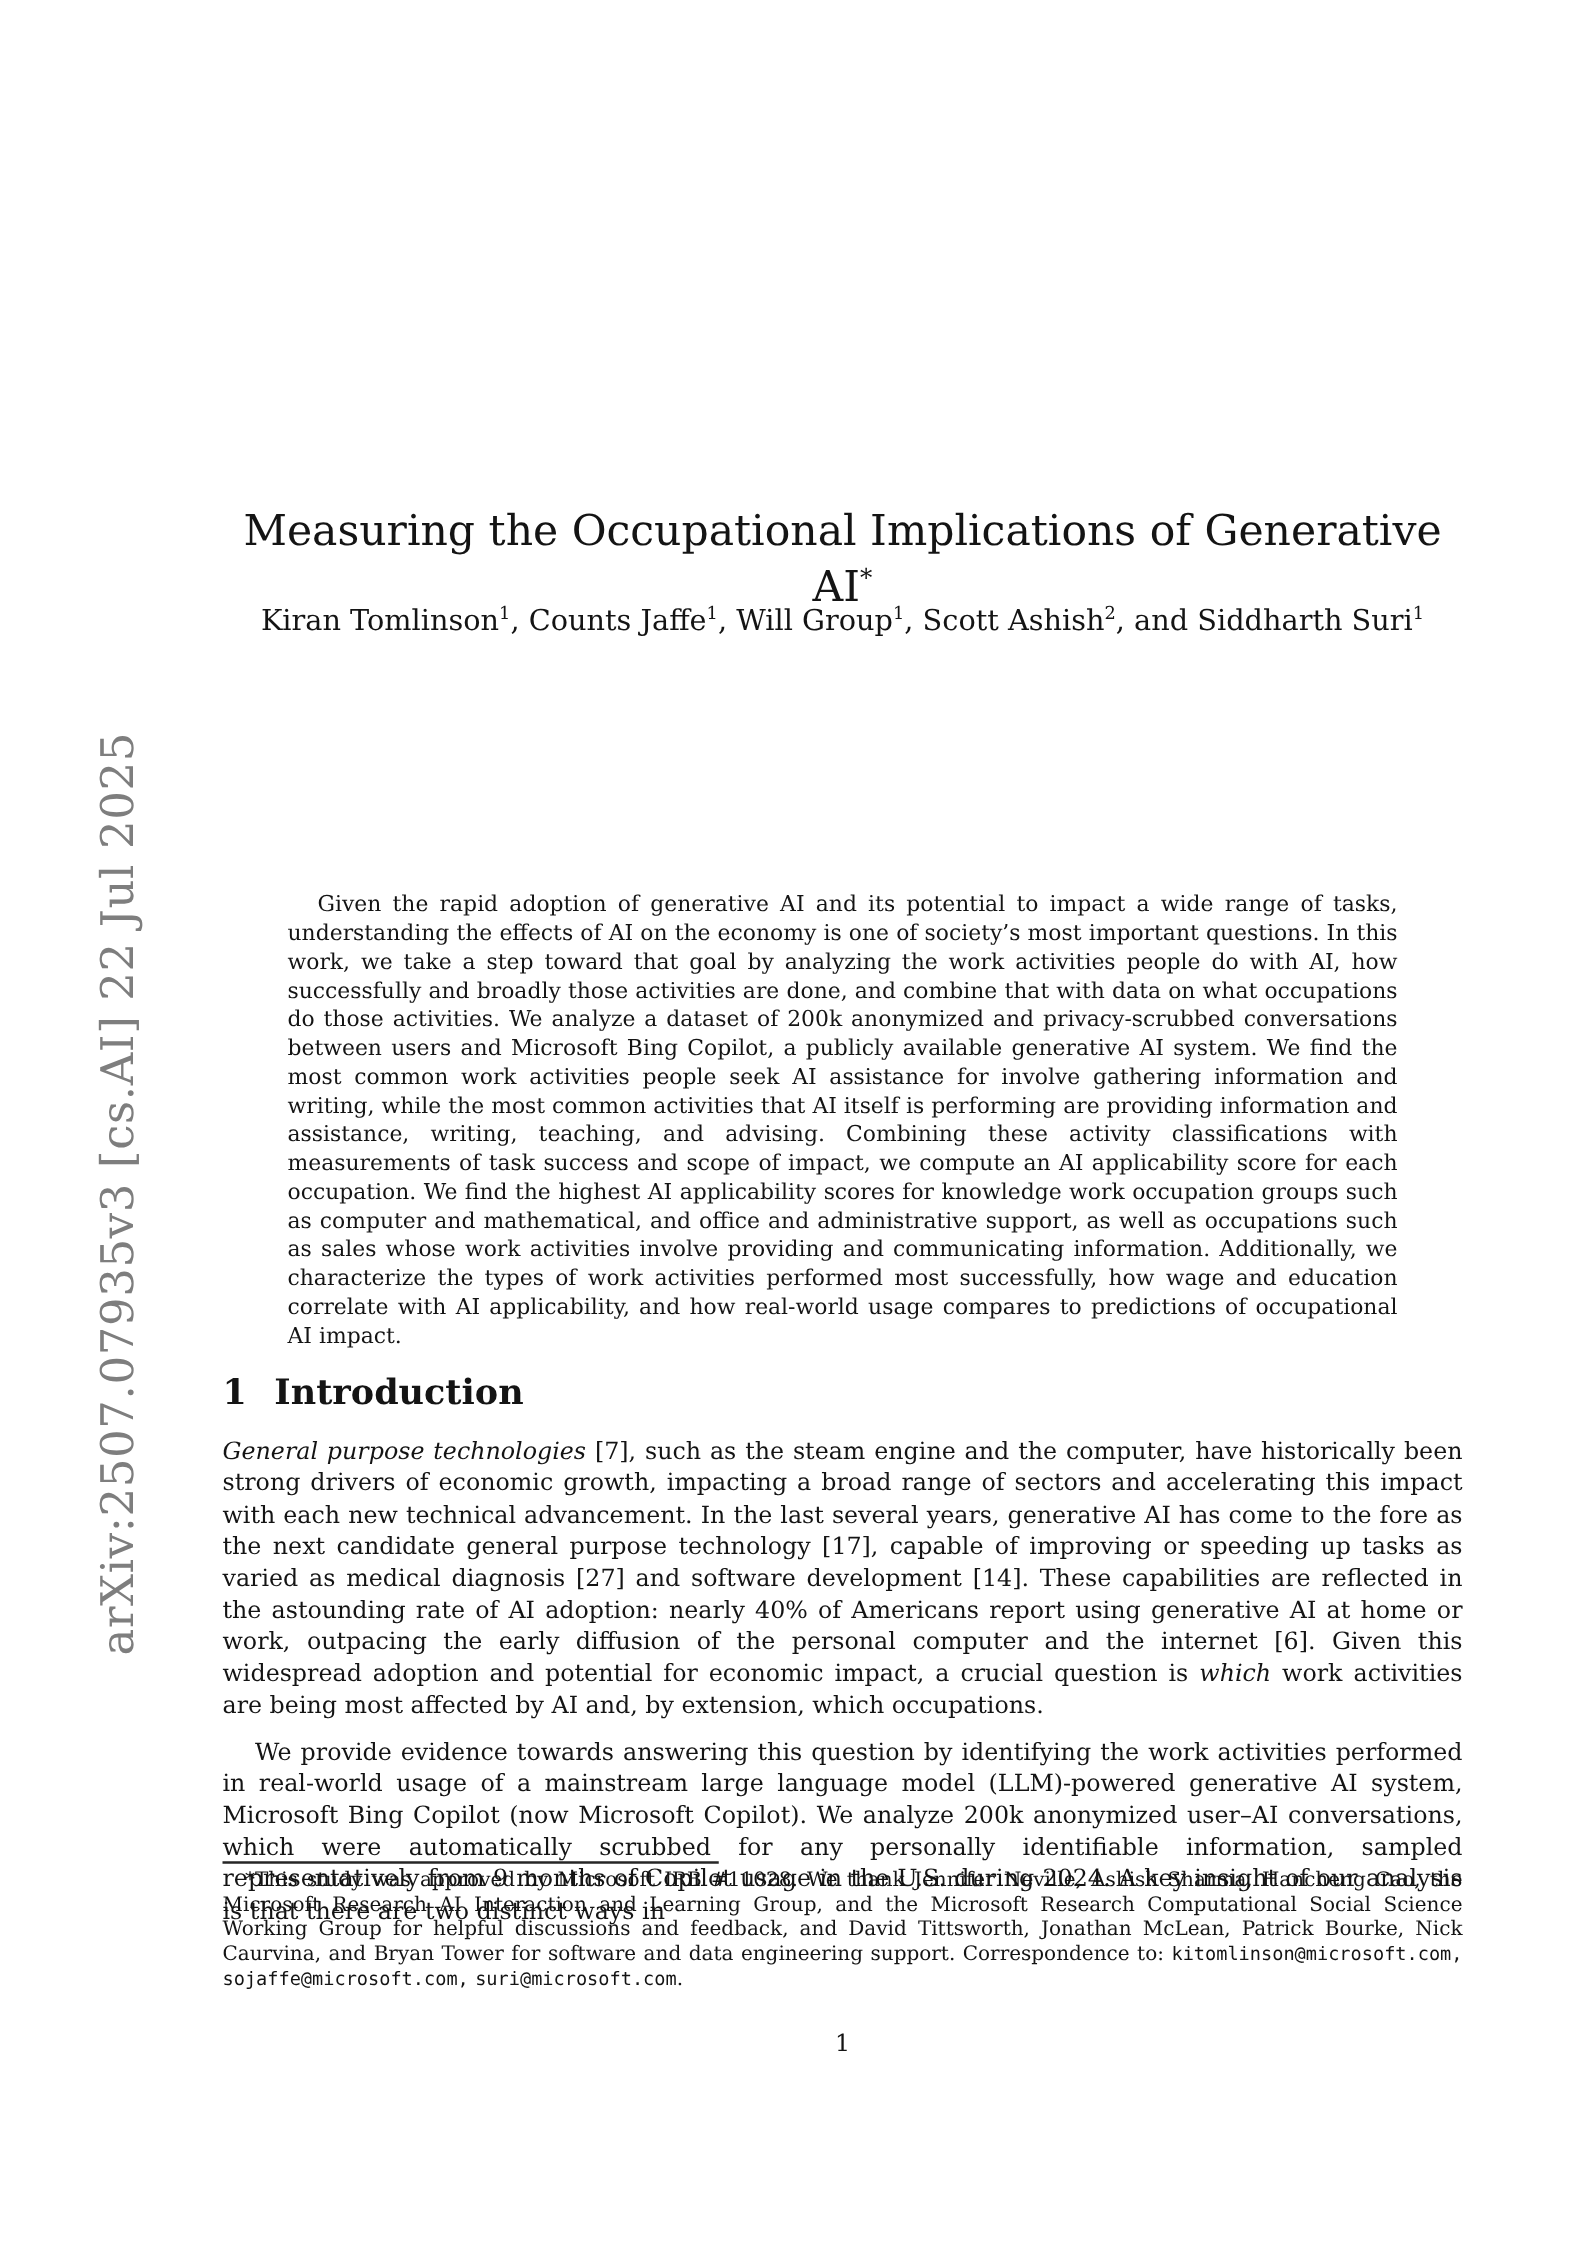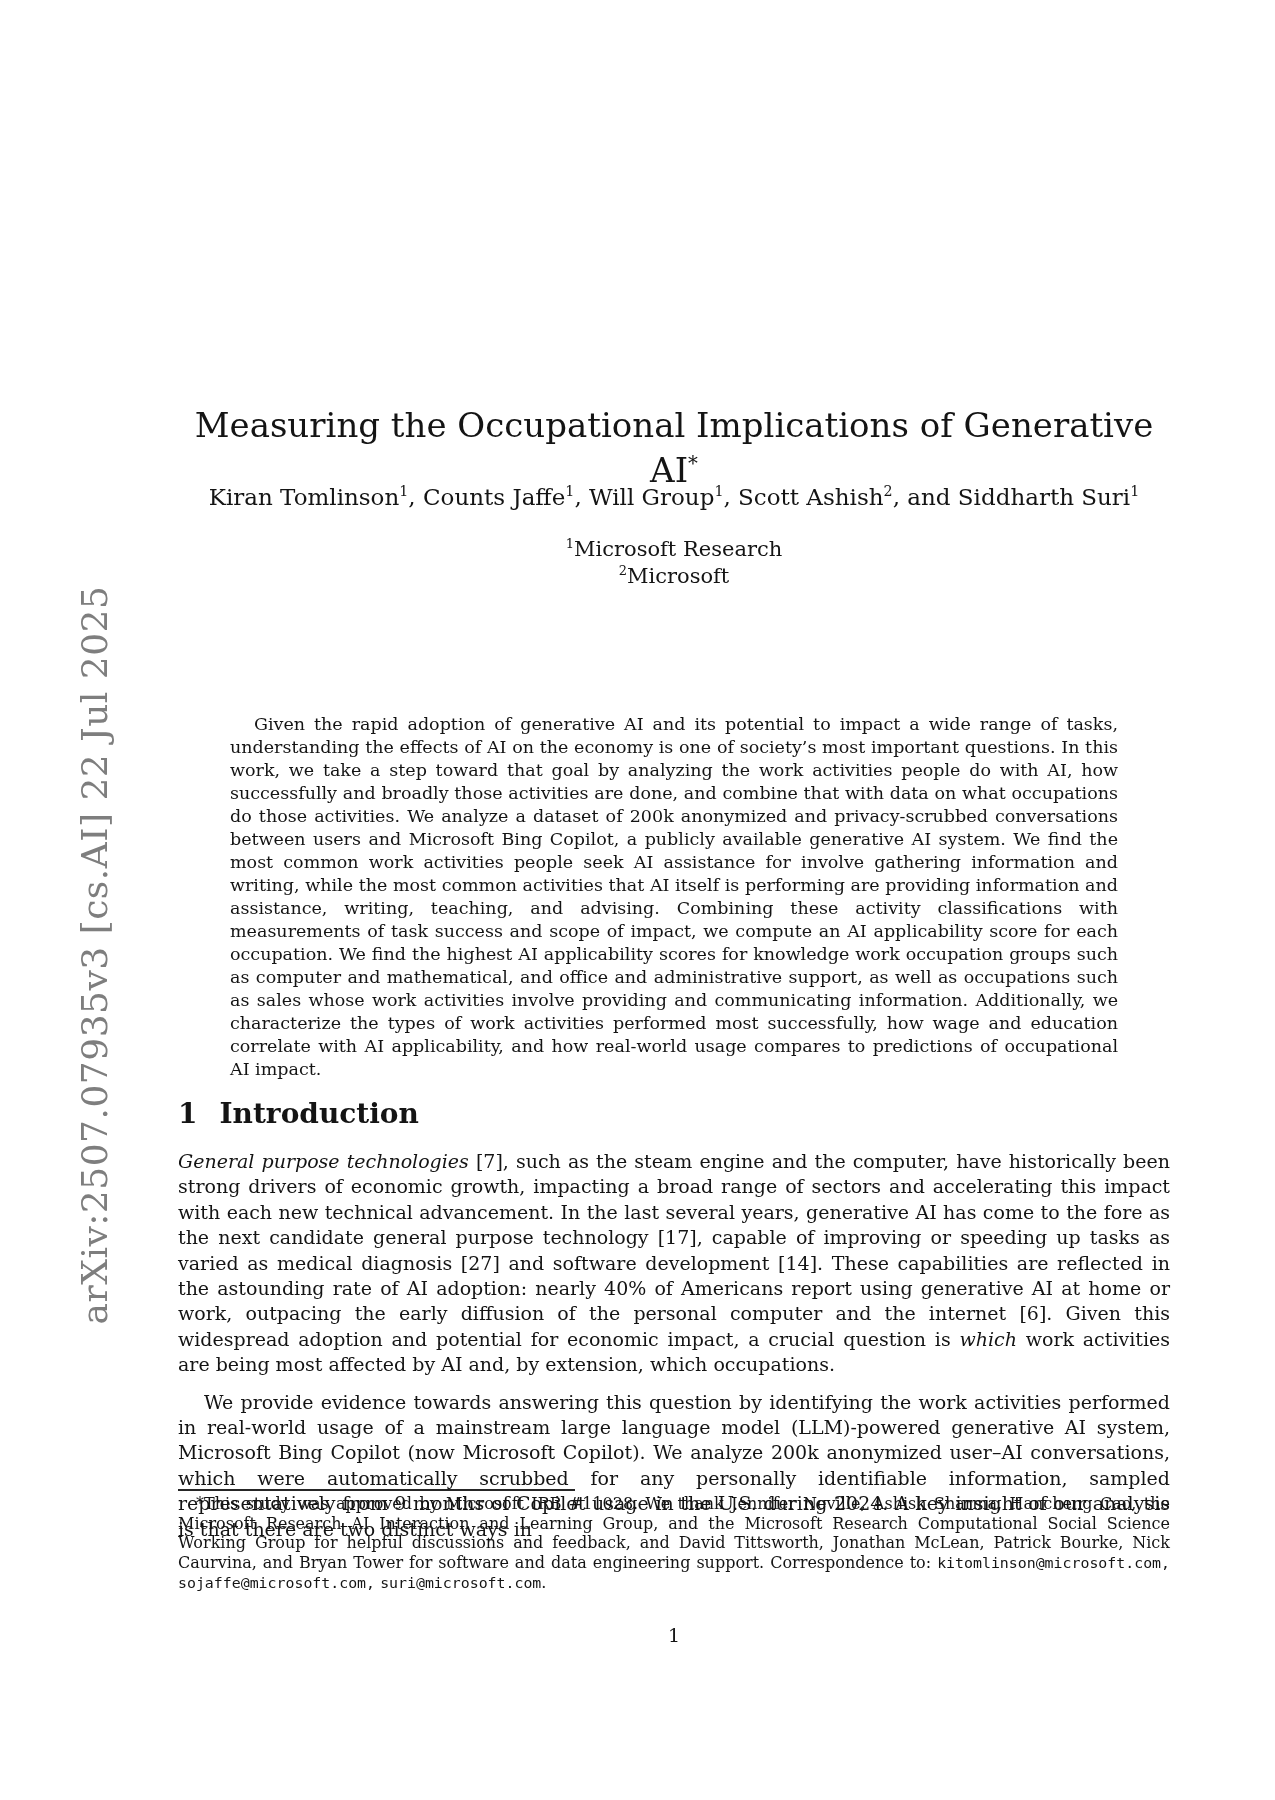--- a/index.html
+++ b/index.html
@@ -84,24 +84,20 @@
 
   <div class="content">
 
     <div class="title-block">
       <br>
       <span>Measuring the Occupational Implications of Generative AI</span><sup>*</sup>
     </div>
 
     <div class="authors-line"><span>Kiran Tomlinson</span><sup>1</sup><span>, </span><span>Counts Jaffe</span><sup>1</sup><span>, </span><span>Will Group</span><sup>1</sup><span>, </span><span>Scott Ashish</span><sup>2</sup><span>, and </span><span>Siddharth Suri</span><sup>1</sup></div>
 
-    <div class="affiliations">
-        <div><sup>1</sup>Microsoft Research</div>
-        <div><sup>2</sup>Microsoft</div>
-      </div>
 
 
     <div class="abstract-body">
       <p>Given the rapid adoption of generative AI and its potential to impact a wide range of tasks, understanding the effects of AI on the economy is one of society’s most important questions. In this work, we take a step toward that goal by analyzing the work activities people do with AI, how successfully and broadly those activities are done, and combine that with data on what occupations do those activities. We analyze a dataset of 200k anonymized and privacy-scrubbed conversations between users and Microsoft Bing Copilot, a publicly available generative AI system. We find the most common work activities people seek AI assistance for involve gathering information and writing, while the most common activities that AI itself is performing are providing information and assistance, writing, teaching, and advising. Combining these activity classifications with measurements of task success and scope of impact, we compute an AI applicability score for each occupation. We find the highest AI applicability scores for knowledge work occupation groups such as computer and mathematical, and office and administrative support, as well as occupations such as sales whose work activities involve providing and communicating information. Additionally, we characterize the types of work activities performed most successfully, how wage and education correlate with AI applicability, and how real-world usage compares to predictions of occupational AI impact.</p>
     </div>
 
     <div class="section-heading">
       <span class="sec-num">1</span><span>Introduction</span>
     </div>
 

